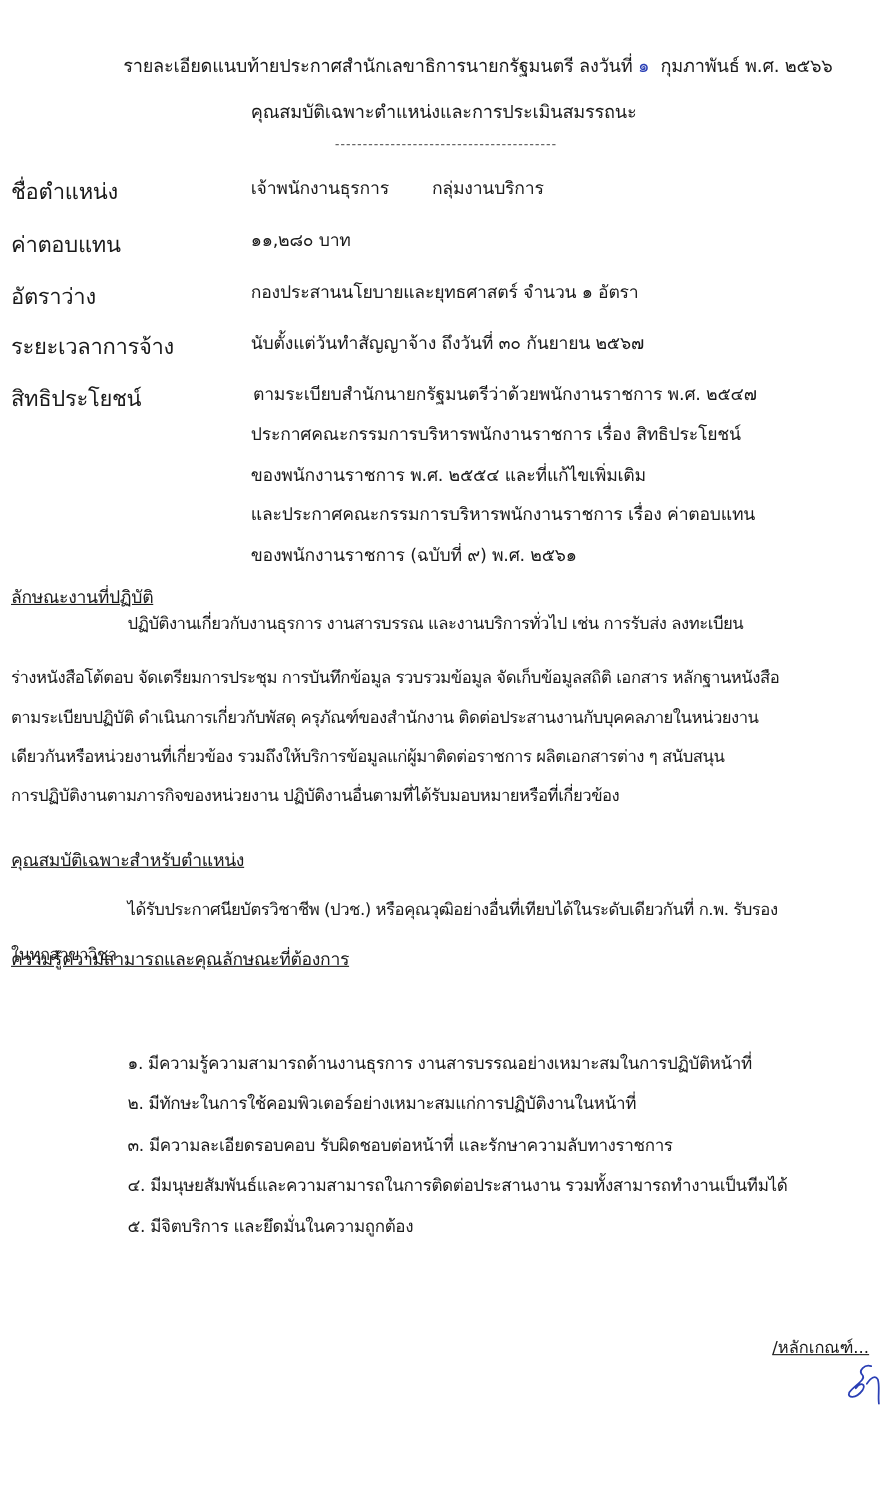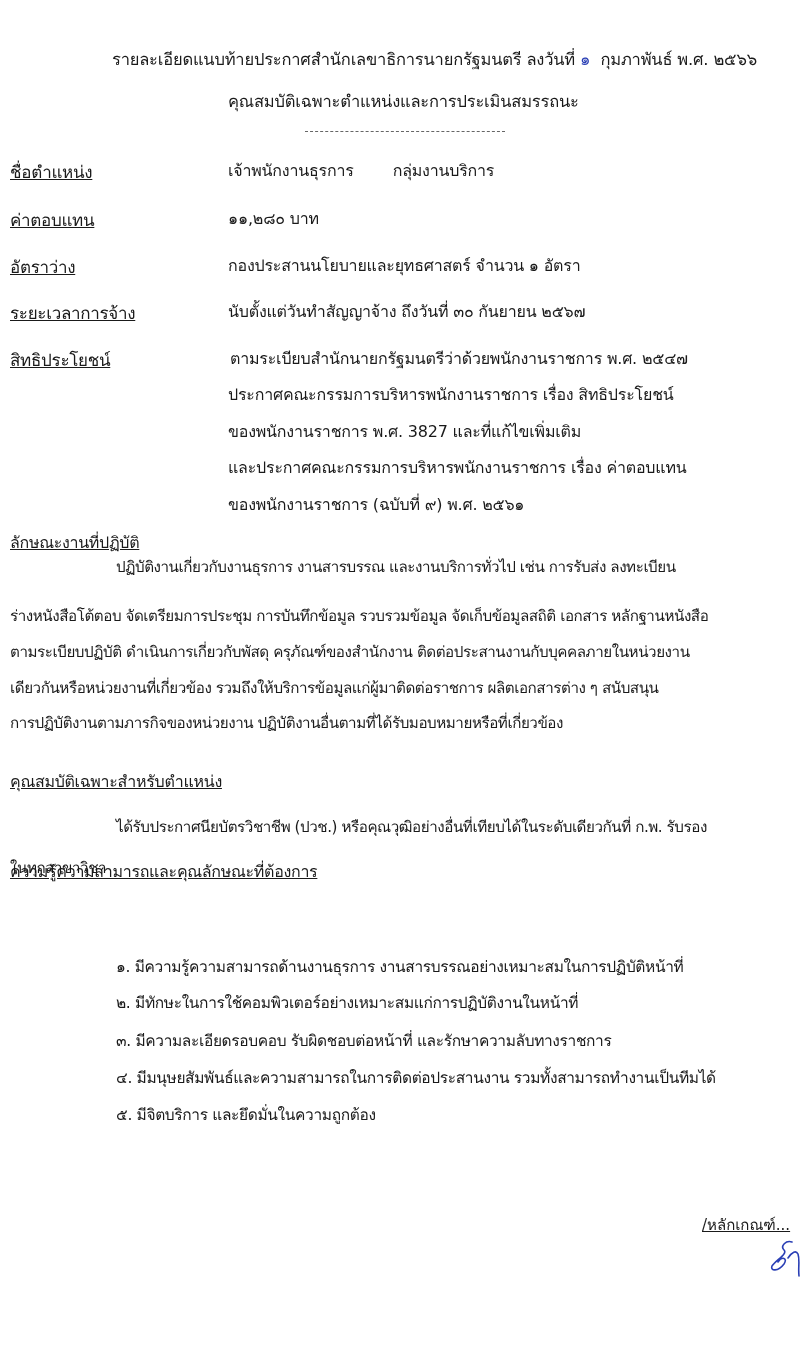--- a/index.html
+++ b/index.html
@@ -6,21 +6,21 @@
     body {
       width:800px; height:1351px; background:#ffffff; position:relative; overflow:hidden;
       font-family:"DejaVu Sans", sans-serif; color:#1a1a1a;
     }
     .abs { position:absolute; white-space:nowrap; }
     .title { font-size:16.5px; letter-spacing:-0.2px; }
     .t1 { left:80px; top:46px;margin-left:32px; }
     .t1 .blue { color:#2a3fb5; }
     .t2 { left:228px; top:88px;font-family:Liberation Mono, monospace; }
     .dash { position:absolute; left:305px; top:131px; width:200px; border-top:1.5px dashed #666; }
-    .lbl { font-size:17px; text-decoration:underline; left:10px; letter-spacing:-0.3px; }
+    .lbl { font-size:20px; left:10px; letter-spacing:-0.3px; }
     .val { font-size:16px; left:228px; letter-spacing:-0.2px; }
     .body-line { font-size:15.2px; letter-spacing:-0.45px; }
     .sect { font-size:16px; text-decoration:underline; left:10px; letter-spacing:-0.3px; }
     .item { font-size:15.5px; left:116px; letter-spacing:-0.35px; }
     .footer-ref { font-size:15px; left:702px; top:1213px; text-decoration:underline; }
     .sig { position:absolute; left:768px; top:1238px; width:32px; height:40px; }
   </style>
 </head>
 <body>
 
@@ -38,21 +38,21 @@
 
   <div class="abs lbl" style="top:253px">อัตราว่าง</div>
   <div class="abs val" style="top:253px">กองประสานนโยบายและยุทธศาสตร์ จำนวน ๑ อัตรา</div>
 
   <div class="abs lbl" style="top:299px">ระยะเวลาการจ้าง</div>
   <div class="abs val" style="top:299px">นับตั้งแต่วันทำสัญญาจ้าง ถึงวันที่ ๓๐ กันยายน ๒๕๖๗</div>
 
   <div class="abs lbl" style="top:346px">สิทธิประโยชน์</div>
   <div class="abs val" style="left:230px; top:346px">ตามระเบียบสำนักนายกรัฐมนตรีว่าด้วยพนักงานราชการ พ.ศ. ๒๕๔๗</div>
   <div class="abs val" style="top:382px">ประกาศคณะกรรมการบริหารพนักงานราชการ เรื่อง สิทธิประโยชน์</div>
-  <div class="abs val" style="top:419px">ของพนักงานราชการ พ.ศ. 3827 และที่แก้ไขเพิ่มเติม</div>
+  <div class="abs val" style="top:419px">ของพนักงานราชการ พ.ศ. ๒๕๕๔ และที่แก้ไขเพิ่มเติม</div>
   <div class="abs val" style="top:455px">และประกาศคณะกรรมการบริหารพนักงานราชการ เรื่อง ค่าตอบแทน</div>
   <div class="abs val" style="top:492px">ของพนักงานราชการ (ฉบับที่ ๙) พ.ศ. ๒๕๖๑</div>
 
   <div class="abs sect" style="top:530px">ลักษณะงานที่ปฏิบัติ</div>
   <div class="abs body-line" style="left:116px; top:555px">ปฏิบัติงานเกี่ยวกับงานธุรการ งานสารบรรณ และงานบริการทั่วไป เช่น การรับส่ง ลงทะเบียน</div>
   <div class="abs body-line" style="left:10px; top:604px">ร่างหนังสือโต้ตอบ จัดเตรียมการประชุม การบันทึกข้อมูล รวบรวมข้อมูล จัดเก็บข้อมูลสถิติ เอกสาร หลักฐานหนังสือ</div>
   <div class="abs body-line" style="left:10px; top:640px">ตามระเบียบปฏิบัติ ดำเนินการเกี่ยวกับพัสดุ ครุภัณฑ์ของสำนักงาน ติดต่อประสานงานกับบุคคลภายในหน่วยงาน</div>
   <div class="abs body-line" style="left:10px; top:676px">เดียวกันหรือหน่วยงานที่เกี่ยวข้อง รวมถึงให้บริการข้อมูลแก่ผู้มาติดต่อราชการ ผลิตเอกสารต่าง ๆ สนับสนุน</div>
   <div class="abs body-line" style="left:10px; top:711px">การปฏิบัติงานตามภารกิจของหน่วยงาน ปฏิบัติงานอื่นตามที่ได้รับมอบหมายหรือที่เกี่ยวข้อง</div>
 

